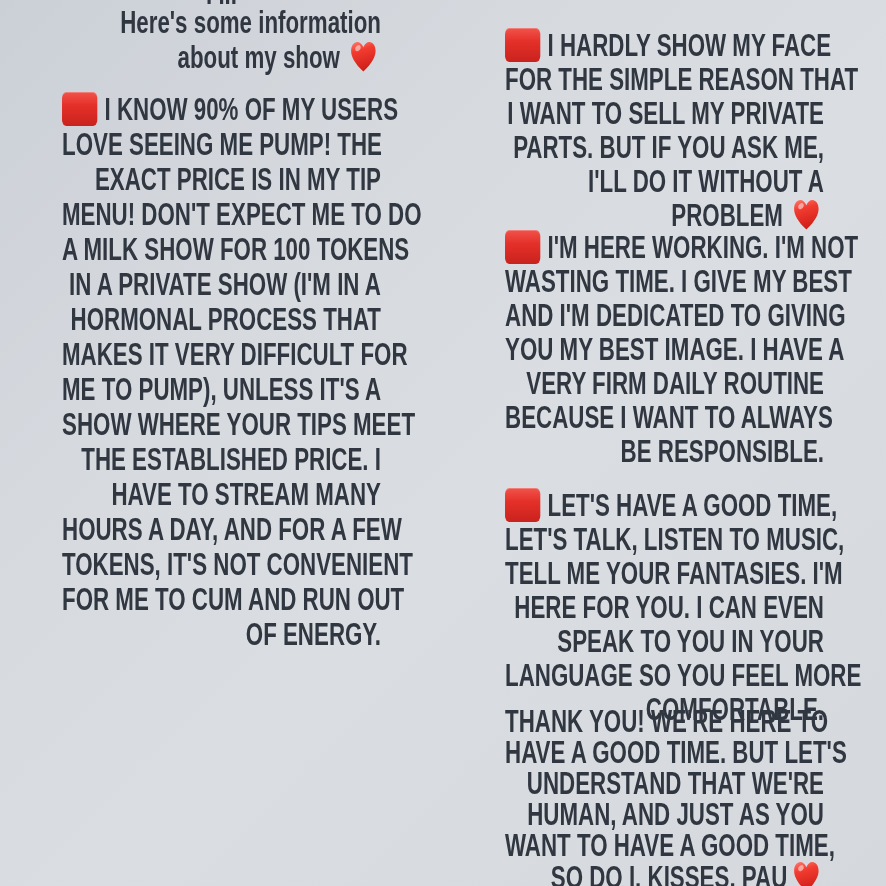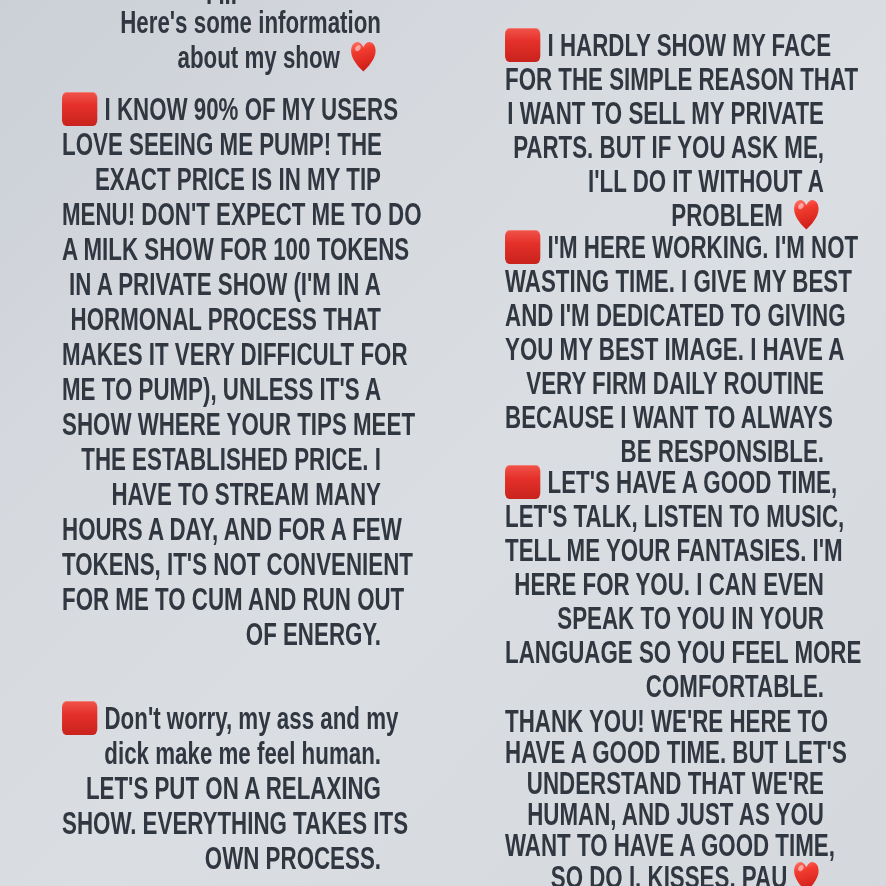--- a/index.html
+++ b/index.html
@@ -102,29 +102,20 @@
     <div class="line">ME TO PUMP), UNLESS IT'S A</div>
     <div class="line">SHOW WHERE YOUR TIPS MEET</div>
     <div class="line">THE ESTABLISHED PRICE. I</div>
     <div class="line">HAVE TO STREAM MANY</div>
     <div class="line">HOURS A DAY, AND FOR A FEW</div>
     <div class="line">TOKENS, IT'S NOT CONVENIENT</div>
     <div class="line">FOR ME TO CUM AND RUN OUT</div>
     <div class="line">OF ENERGY.</div>
   </div>
 
-  <div class="para" style="top:701px">
-    <div class="line">
-      <span class="sq"></span><span>Don't worry, my ass and my</span>
-    </div>
-    <div class="line">dick make me feel human.</div>
-    <div class="line">LET'S PUT ON A RELAXING</div>
-    <div class="line">SHOW. EVERYTHING TAKES ITS</div>
-    <div class="line">OWN PROCESS.</div>
-  </div>
 </div>
 
 <div class="col col-right">
 
   <div class="para para-1" style="top:28px">
     <div class="line">
       <span class="sq"></span><span>I HARDLY SHOW MY FACE</span>
     </div>
     <div class="line">FOR THE SIMPLE REASON THAT</div>
     <div class="line">I WANT TO SELL MY PRIVATE</div>
@@ -143,21 +134,21 @@
       <span class="sq"></span><span>I'M HERE WORKING. I'M NOT</span>
     </div>
     <div class="line">WASTING TIME. I GIVE MY BEST</div>
     <div class="line">AND I'M DEDICATED TO GIVING</div>
     <div class="line">YOU MY BEST IMAGE. I HAVE A</div>
     <div class="line">VERY FIRM DAILY ROUTINE</div>
     <div class="line">BECAUSE I WANT TO ALWAYS</div>
     <div class="line">BE RESPONSIBLE.</div>
   </div>
 
-  <div class="para para-3" style="top:465px">
+  <div class="para para-3" style="top:488px">
     <div class="line">
       <span class="sq"></span><span>LET'S HAVE A GOOD TIME,</span>
     </div>
     <div class="line">LET'S TALK, LISTEN TO MUSIC,</div>
     <div class="line">TELL ME YOUR FANTASIES. I'M</div>
     <div class="line">HERE FOR YOU. I CAN EVEN</div>
     <div class="line">SPEAK TO YOU IN YOUR</div>
     <div class="line">LANGUAGE SO YOU FEEL MORE</div>
     <div class="line">COMFORTABLE.</div>
   </div>

